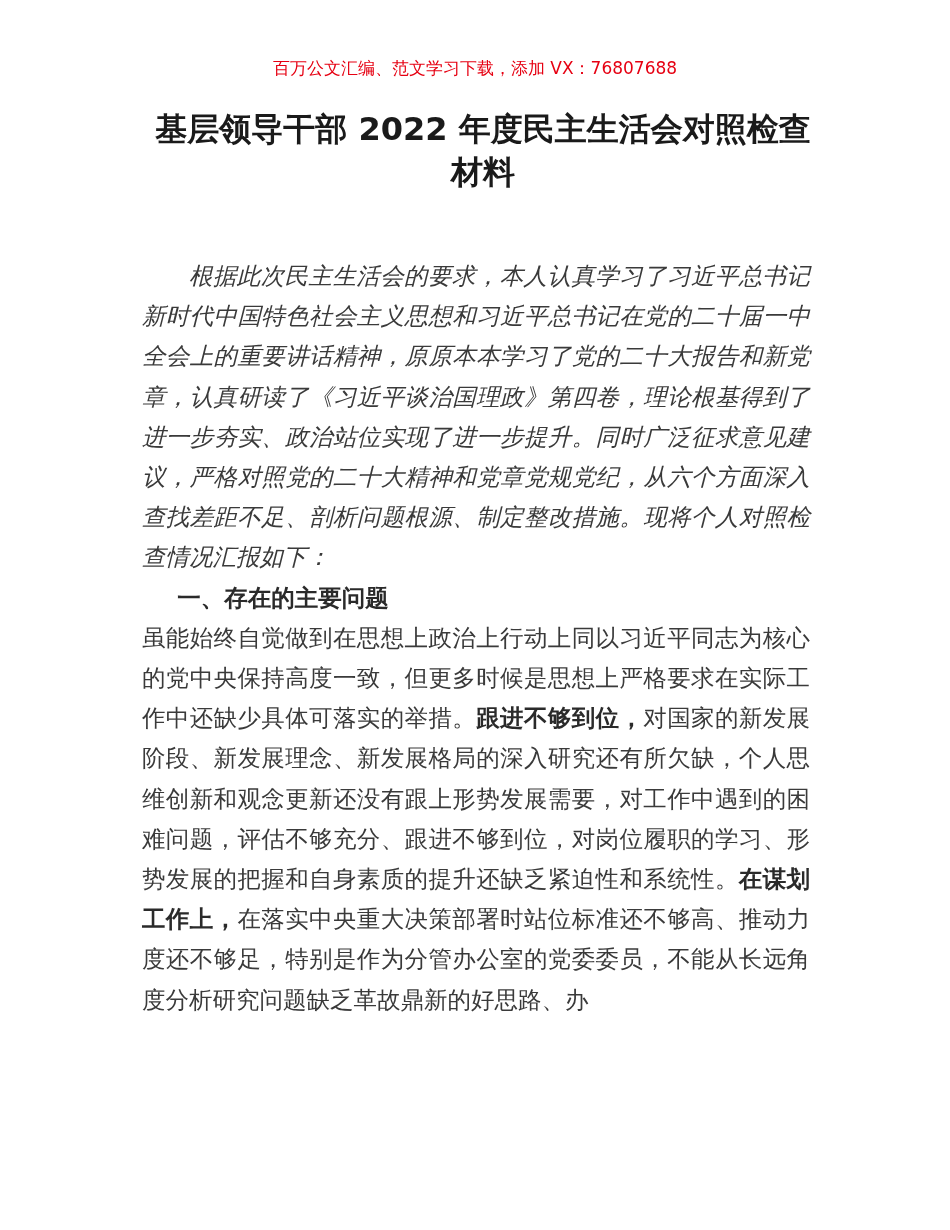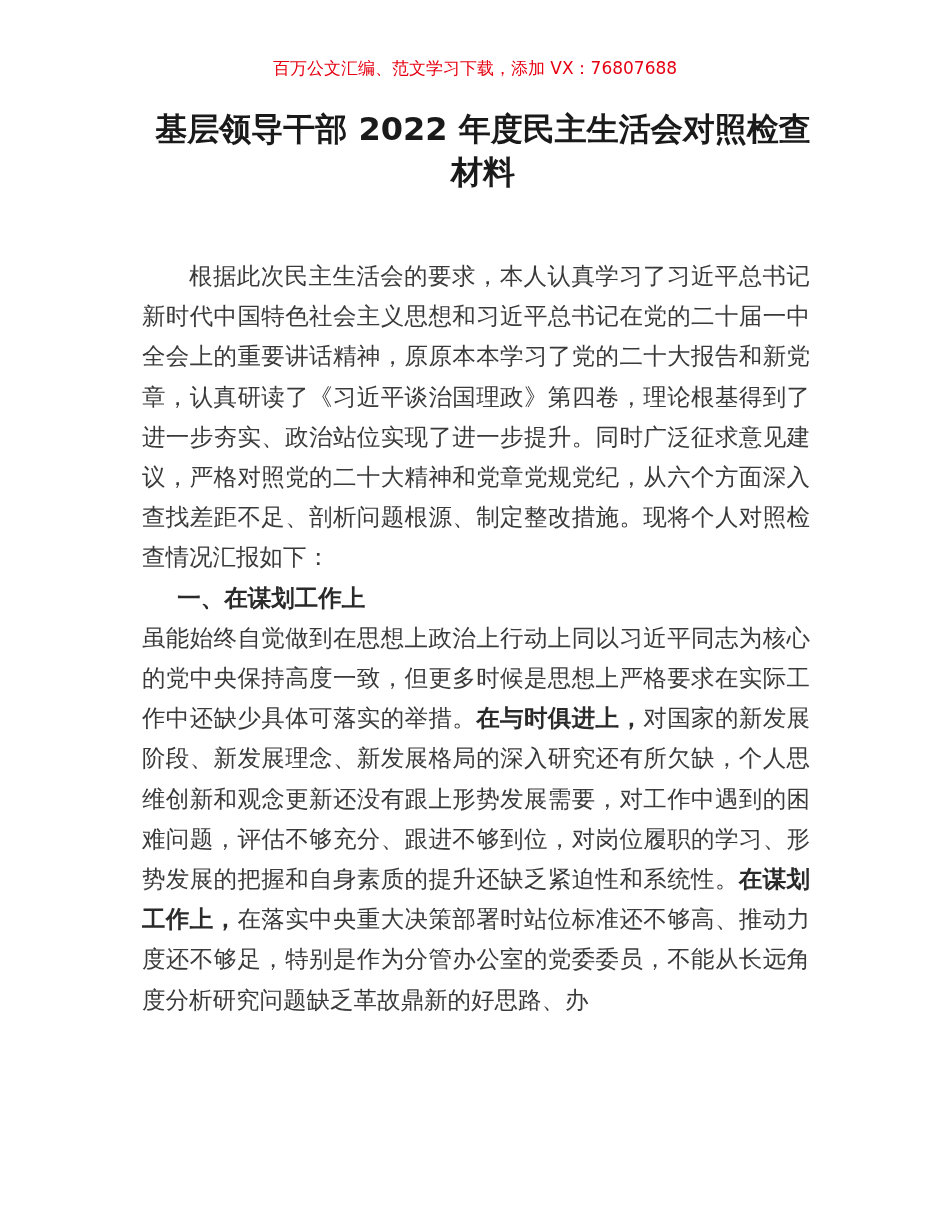--- a/index.html
+++ b/index.html
@@ -58,20 +58,21 @@
     text-align: justify;
     text-justify: inter-character;
     color: #3a3a3a;
   }
   .body p {
     margin: 0;
     padding: 0;
   }
   .indent {
     text-indent: 2em;
+    font-style: italic;
   }
   .h1 {
     text-indent: 1.5em;
     font-weight: bold;
     font-family: "DejaVu Sans", "Liberation Sans", sans-serif;
     color: #2a2a2a;
   }
   .h2 {
     text-indent: 1.5em;
     font-weight: bold;
@@ -90,19 +91,19 @@
 <div class="page">
 
   <div class="watermark">百万公文汇编、范文学习下载，添加 VX：76807688</div>
 
   <div class="title">基层领导干部 2022 年度民主生活会对照检查材料</div>
 
   <div class="body">
 
     <p class="indent">根据此次民主生活会的要求，本人认真学习了习近平总书记新时代中国特色社会主义思想和习近平总书记在党的二十届一中全会上的重要讲话精神，原原本本学习了党的二十大报告和新党章，认真研读了《习近平谈治国理政》第四卷，理论根基得到了进一步夯实、政治站位实现了进一步提升。同时广泛征求意见建议，严格对照党的二十大精神和党章党规党纪，从六个方面深入查找差距不足、剖析问题根源、制定整改措施。现将个人对照检查情况汇报如下：</p>
 
-    <p class="h1">一、在谋划工作上</p>
+    <p class="h1">一、存在的主要问题</p>
 
 
-    <p><span>虽能始终自觉做到在思想上政治上行动上同以习近平同志为核心的党中央保持高度一致，但更多时候是思想上严格要求在实际工作中还缺少具体可落实的举措。</span><span class="bold-inline">在与时俱进上，</span><span>对国家的新发展阶段、新发展理念、新发展格局的深入研究还有所欠缺，个人思维创新和观念更新还没有跟上形势发展需要，对工作中遇到的困难问题，评估不够充分、跟进不够到位，对岗位履职的学习、形势发展的把握和自身素质的提升还缺乏紧迫性和系统性。</span><span class="bold-inline">在谋划工作上，</span><span>在落实中央重大决策部署时站位标准还不够高、推动力度还不够足，特别是作为分管办公室的党委委员，不能从长远角度分析研究问题缺乏革故鼎新的好思路、办</span></p>
+    <p><span>虽能始终自觉做到在思想上政治上行动上同以习近平同志为核心的党中央保持高度一致，但更多时候是思想上严格要求在实际工作中还缺少具体可落实的举措。</span><span class="bold-inline">跟进不够到位，</span><span>对国家的新发展阶段、新发展理念、新发展格局的深入研究还有所欠缺，个人思维创新和观念更新还没有跟上形势发展需要，对工作中遇到的困难问题，评估不够充分、跟进不够到位，对岗位履职的学习、形势发展的把握和自身素质的提升还缺乏紧迫性和系统性。</span><span class="bold-inline">在谋划工作上，</span><span>在落实中央重大决策部署时站位标准还不够高、推动力度还不够足，特别是作为分管办公室的党委委员，不能从长远角度分析研究问题缺乏革故鼎新的好思路、办</span></p>
 
   </div>
 </div>
 
 </body></html>

